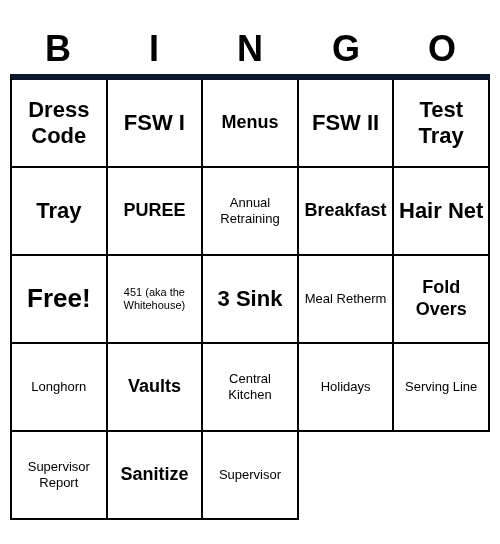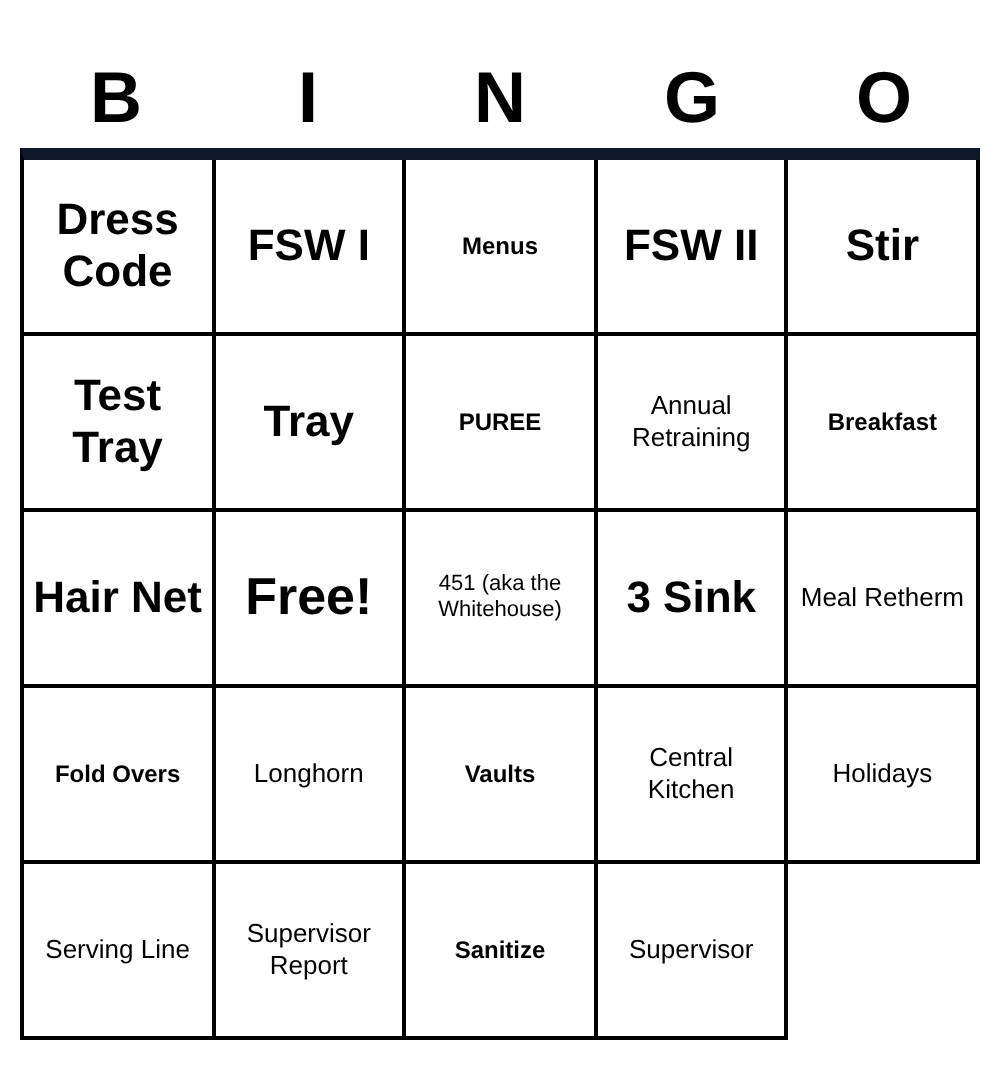--- a/index.html
+++ b/index.html
@@ -59,21 +59,21 @@
       font-size: 13px;
       line-height: 1.2;
     }
 
     .bingo-cell.large-text .cell-text {
       font-size: 22px;
       font-weight: bold;
     }
 
     .bingo-cell.medium-text .cell-text {
-      font-size: 12px;
+      font-size: 18px;
       font-weight: bold;
     }
 
     .bingo-cell.free-cell .cell-text {
       font-size: 26px;
       font-weight: bold;
     }
 
     .bingo-cell.xsmall-text .cell-text {
       font-size: 11px;
@@ -95,23 +95,20 @@
         <span class="cell-text">Dress Code</span>
       </div>
       <div class="bingo-cell large-text">
         <span class="cell-text">FSW I</span>
       </div>
       <div class="bingo-cell medium-text">
         <span class="cell-text">Menus</span>
       </div>
       <div class="bingo-cell large-text">
         <span class="cell-text">FSW II</span>
-      </div>
-      <div class="bingo-cell large-text">
-        <span class="cell-text">Stir</span>
       </div>
       <div class="bingo-cell large-text">
         <span class="cell-text">Test Tray</span>
       </div>
       <div class="bingo-cell large-text">
         <span class="cell-text">Tray</span>
       </div>
       <div class="bingo-cell medium-text">
         <span class="cell-text">PUREE</span>
       </div>

